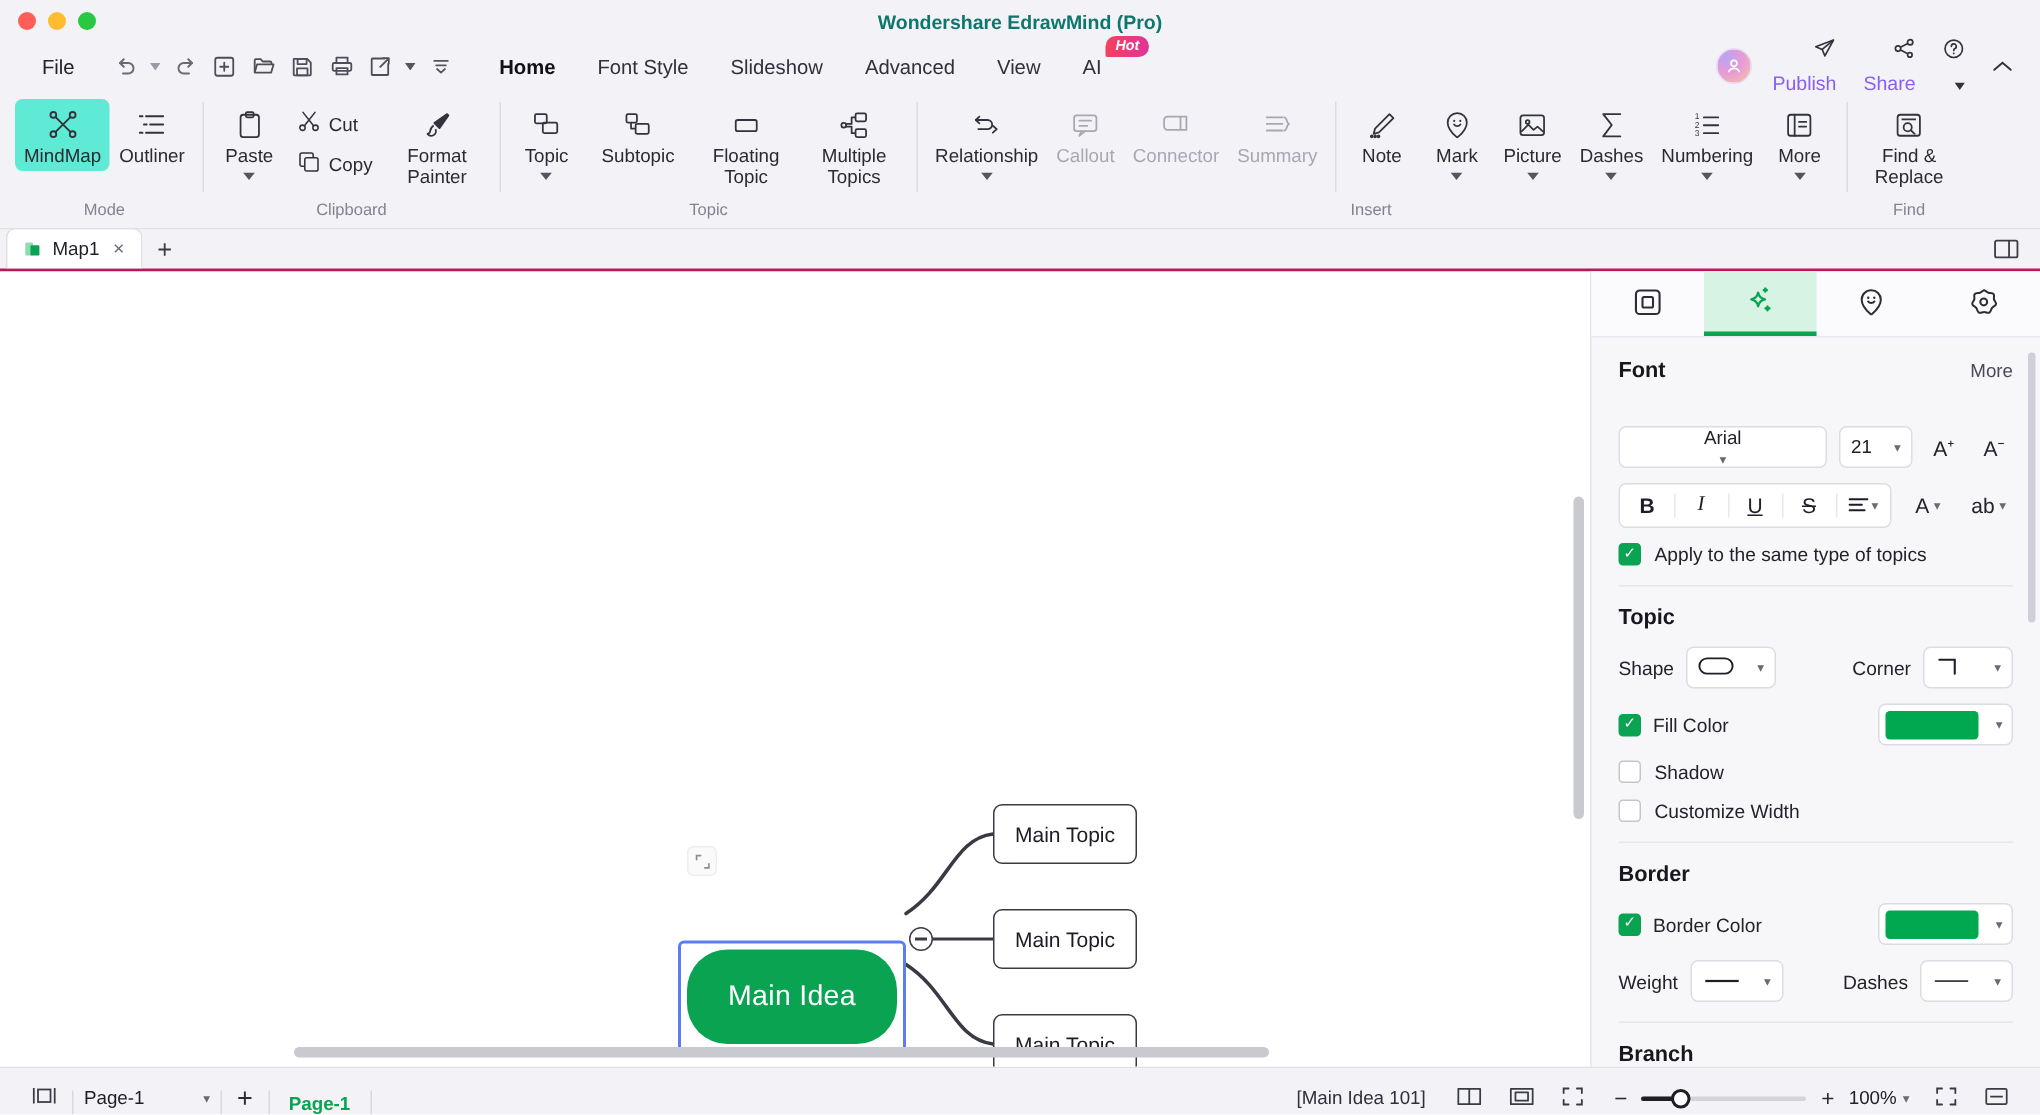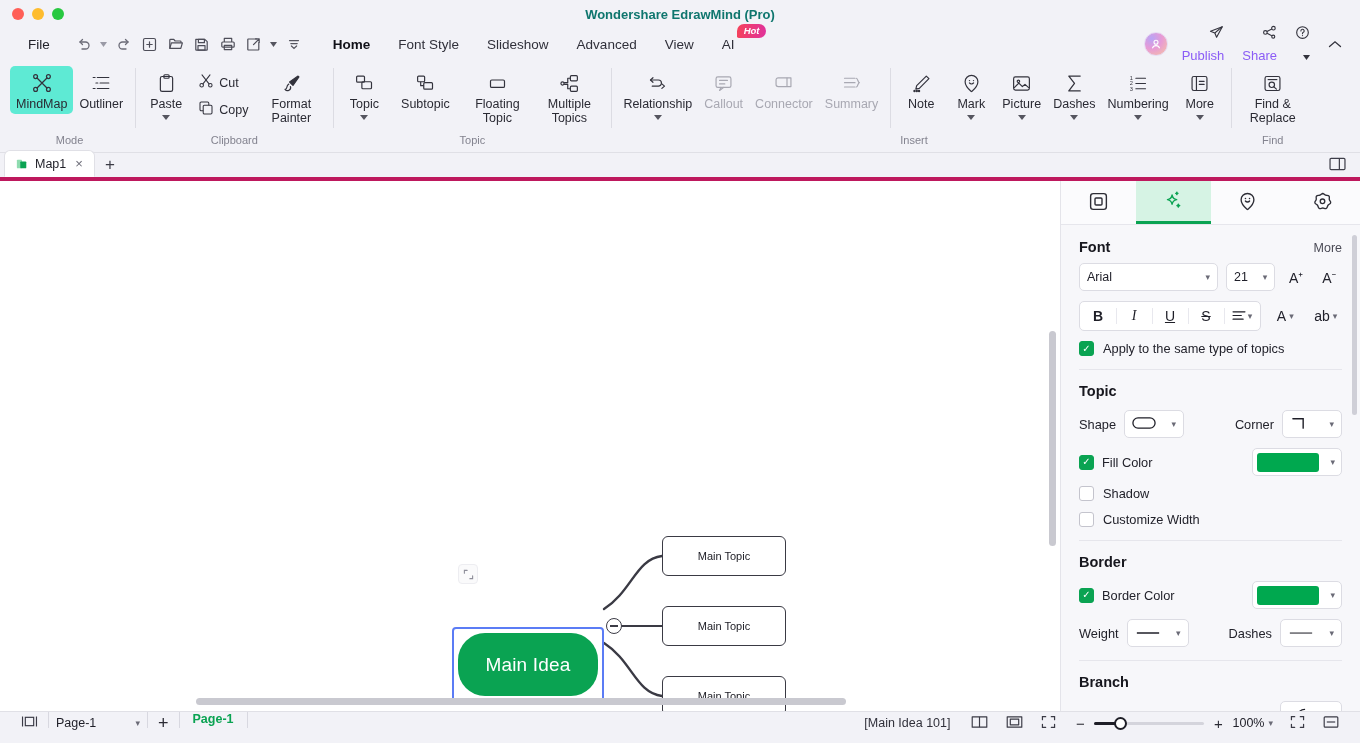--- a/index.html
+++ b/index.html
@@ -84,21 +84,21 @@
   .rcaret { font-size:8px; line-height:6px; color:#55555f; margin-top:3px; }
   .rbtn.wide { min-width:72px; }
 
   
   .clip-col { display:flex; flex-direction:column; gap:2px; padding-top:4px; }
   .clip-row { display:flex; align-items:center; gap:5px; padding:3px 7px; border-radius:4px; font-size:12.5px; color:#2a2a33; }
 
   
   .docbar {
     height:28px; flex:0 0 28px; background:#f2f2f7; display:flex; align-items:flex-end;
-    border-bottom:4px solid #be185d; position:relative;
+    border-bottom:2px solid #be185d; position:relative;
   }
   .doctab {
     display:flex; align-items:center; gap:7px; height:27px; padding:0 9px 0 11px;
     background:#ffffff; border-radius:6px 6px 0 0; font-size:12.5px; color:#1f1f27;
     border:1px solid #e0e0e6; border-bottom:1px solid #fff; margin-left:4px;
   }
   .doc-ico { width:12px; height:12px; }
   .doc-x { color:#6b6b77; font-size:13px; padding:0 2px; }
   .doc-plus { font-size:17px; color:#3b3b45; padding:0 10px 2px 10px; }
   .docbar-right { margin-left:auto; padding:0 14px 3px 0; }
@@ -116,23 +116,23 @@
     position:absolute; left:4px; top:4px; right:4px; bottom:4px;
     background:#0aa352; border-radius:27px; display:flex; align-items:center; justify-content:center;
     color:#ffffff; font-size:19px; letter-spacing:.2px;
   }
   .collapse-btn {
     position:absolute; left:606px; top:437px; width:16px; height:16px; border-radius:50%;
     border:1.4px solid #3c3c46; background:#fff; display:flex; align-items:center; justify-content:center;
   }
   .collapse-btn i { display:block; width:8px; height:1.6px; background:#3c3c46; }
   .node-topic {
-    position:absolute; width:124px; height:40px; border:1.6px solid #3a3a44; border-radius:6px;
+    position:absolute; width:96px; height:40px; border:1.6px solid #3a3a44; border-radius:6px;
     background:#ffffff; display:flex; align-items:center; justify-content:center;
-    font-size:11px; color:#1c1c24;
+    font-size:14px; color:#1c1c24;
   }
   .nt1 { left:662px; top:355px; }
   .nt2 { left:662px; top:425px; }
   .nt3 { left:662px; top:495px; }
   .mini-handle {
     position:absolute; left:458px; top:383px; width:20px; height:20px; border-radius:4px;
     background:#fafafb; border:1px solid #ededf1; display:flex; align-items:center; justify-content:center;
   }
 
   .hscroll {
@@ -149,29 +149,29 @@
     width:300px; flex:0 0 300px; background:#f7f7fa; border-left:1px solid #e4e4ea;
     display:flex; flex-direction:column; position:relative;
   }
   .panel-tabs { height:44px; display:flex; border-bottom:1px solid #e6e6ec; background:#fbfbfd; }
   .ptab { flex:1; display:flex; align-items:center; justify-content:center; position:relative; color:#2d2d36; }
   .ptab.active { background:#d6f3e4; color:#0aa352; }
   .ptab.active::after {
     content:""; position:absolute; left:0; right:0; bottom:0; height:3px; background:#0aa352;
   }
   .panel-body { flex:1; overflow:hidden; padding:14px 18px 0 18px; position:relative; }
-  .sect-head { display:flex; align-items:baseline; justify-content:space-between; margin-bottom:8px; }
+  .sect-head { display:flex; align-items:baseline; justify-content:space-between; margin-bottom:29px; }
   .sect-title { font-size:14.5px; font-weight:bold; color:#17171e; }
   .sect-more { font-size:12.5px; color:#4a4a55; }
   .row { display:flex; align-items:center; gap:8px; margin-bottom:10px; }
   .ctl {
     background:#fff; border:1px solid #dcdce3; border-radius:5px; height:28px;
     display:flex; align-items:center; padding:0 7px; font-size:12.5px; color:#20202a;
   }
-  .ctl.sel-font { width:142px; justify-content:space-between; }
+  .ctl.sel-font { width:142px; justify-content:space-between;flex-direction:column; }
   .ctl.sel-size { width:50px; justify-content:space-between; }
   .caret { font-size:9px; color:#6a6a76; }
   .a-btn { width:26px; height:26px; display:flex; align-items:center; justify-content:center; color:#22222c; font-size:14px; position:relative; }
   .fmt-bar {
     background:#fff; border:1px solid #dcdce3; border-radius:5px; height:30px;
     display:flex; align-items:center; width:190px;
   }
   .fmt-btn { width:36px; height:28px; display:flex; align-items:center; justify-content:center; font-size:14px; color:#1e1e27; position:relative; }
   .fmt-btn + .fmt-btn::before { content:""; position:absolute; left:0; top:6px; bottom:6px; width:1px; background:#e8e8ee; }
   .chk { width:15px; height:15px; border-radius:3px; border:1.5px solid #c4c4cd; background:#fff; flex:0 0 15px; display:flex; align-items:center; justify-content:center; }
@@ -185,21 +185,21 @@
   .swatch { width:62px; height:19px; border-radius:3px; }
   .line-ctl { width:62px; height:28px; justify-content:space-between; }
   .spacer { flex:1; }
   .panel-scroll {
     position:absolute; right:3px; top:10px; width:5px; height:180px; background:#cfcfd7; border-radius:3px;
   }
 
   
   .statusbar {
     height:32px; flex:0 0 32px; background:#f2f2f7; border-top:1px solid #e0e0e6;
-    display:flex; align-items:flex-start; padding:0 12px; gap:1px; font-size:12.5px; color:#2c2c36;
+    display:flex; align-items:flex-end; padding:0 12px; gap:1px; font-size:12.5px; color:#2c2c36;
   }
   .sb-btn { display:flex; align-items:center; justify-content:center; padding:0 9px; height:22px; color:#3a3a45; }
   .sb-sep { width:1px; height:16px; background:#d8d8e0; }
   .page-select {
     display:flex; align-items:center; justify-content:space-between; width:96px; height:22px;
     padding:0 6px; font-size:12.5px; color:#1e1e27;
   }
   .page-active { color:#0aa352; font-weight:bold; padding:0 12px; }
   .sb-right { margin-left:auto; display:flex; align-items:center; gap:0px; }
   .doc-status { padding-right:12px; color:#30303a; }

